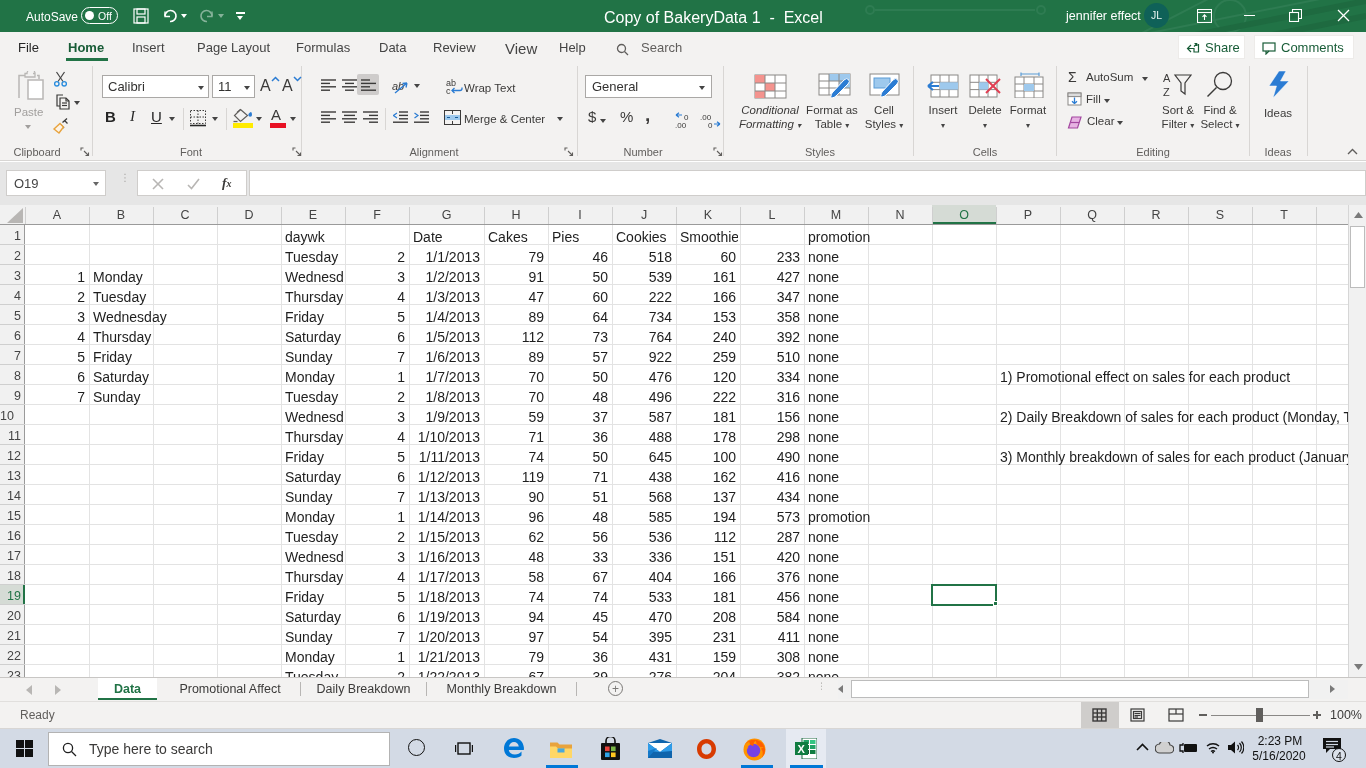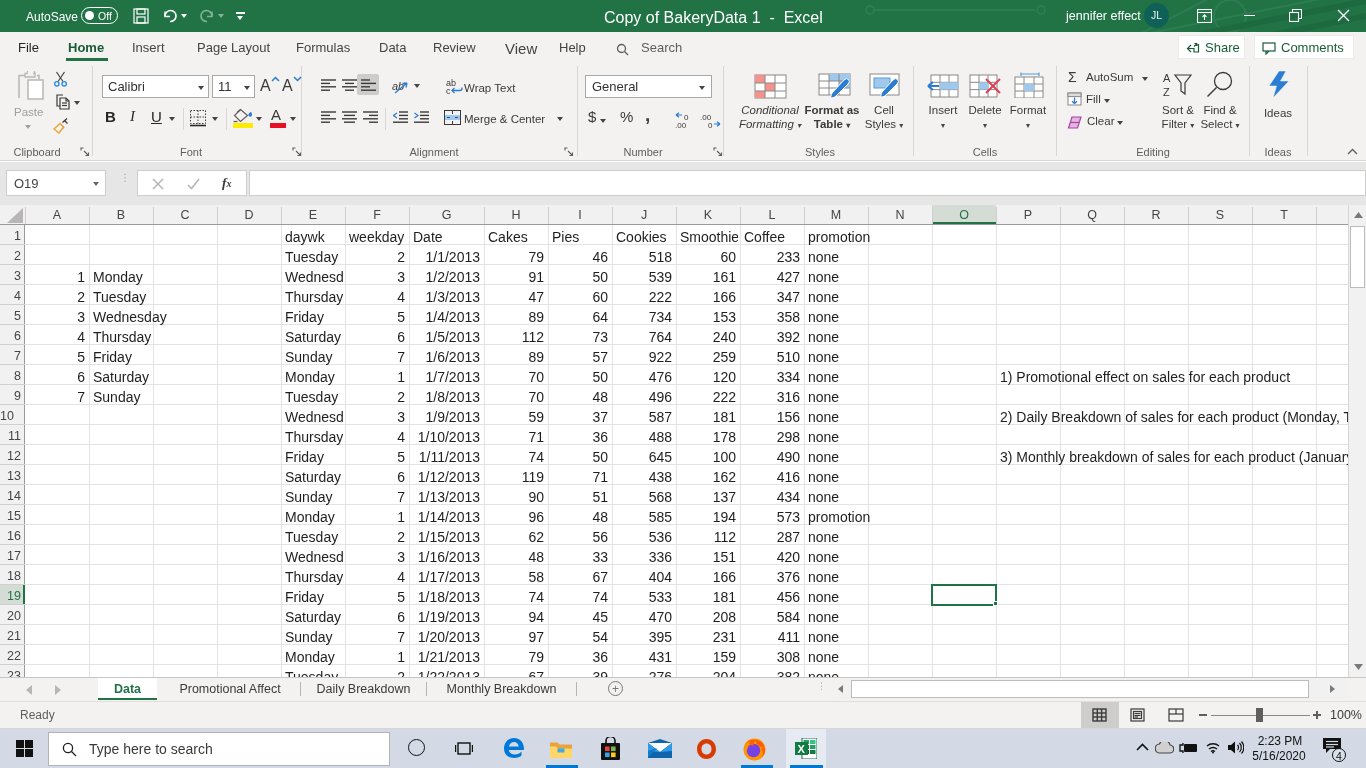--- a/index.html
+++ b/index.html
@@ -334,21 +334,21 @@
 <rect x="11" y="1" width="21" height="7" fill="#9ec9ed"></rect>
       <rect x="21" y="8" width="11" height="7" fill="#9ec9ed"></rect>
 <g stroke="#8a8886" fill="none">
         <line x1="11" y1="1" x2="11" y2="22"></line>
         <line x1="21" y1="1" x2="21" y2="22"></line>
         <line x1="1" y1="8" x2="32" y2="8"></line>
         <line x1="1" y1="15" x2="32" y2="15"></line>
       </g>
 <path d="M14 20 L26 7 q2.5 -2.5 4.5 -0.5 q2 2 -0.5 4.5 L18 23 q-1.5 1.5 -4 2 q-1.5 0.3 -1.2 -1.2 q0.5 -2.5 1.2 -3.8" fill="#2b7cd3" stroke="#fff" stroke-width="1"></path>
 </svg>
-<div class="blab" style="left:782px;top:41px;width:100px;font-weight:bold;">Format as<br>Table&nbsp;<span style="font-size:8px;color:#444;">▾</span></div>
+<div class="blab" style="left:782px;top:41px;width:100px;">Format as<br>Table&nbsp;<span style="font-size:8px;color:#444;">▾</span></div>
 <svg class="abs" style="left:869px;top:11px" width="31" height="26" viewBox="0 0 31 26">
 <rect x="1" y="1" width="29" height="21" fill="#fff" stroke="#8a8886"></rect>
 <rect x="5" y="5" width="16" height="10" fill="#9ec9ed" stroke="#5b9bd5"></rect>
 <path d="M13 19 L24 7 q2.5 -2.5 4.5 -0.5 q2 2 -0.5 4.5 L17 22 q-1.5 1.5 -4 2 q-1.5 0.3 -1.2 -1.2 q0.5 -2.5 1.2 -3.8" fill="#2b7cd3" stroke="#fff" stroke-width="1"></path>
 </svg>
 <div class="blab" style="left:834px;top:41px;width:100px;">Cell<br>Styles&nbsp;<span style="font-size:8px;color:#444;">▾</span></div>
 <svg class="abs" style="left:927px;top:12px" width="32" height="24" viewBox="0 0 32 24">
 <rect x="4" y="1" width="27" height="22" fill="#fff" stroke="#8a8886"></rect>
 <g stroke="#8a8886" fill="none">
         <line x1="13" y1="1" x2="13" y2="23"></line>
@@ -577,27 +577,25 @@
 <div class="hline" style="left:25px;top:319px;width:1323px;"></div>
 <div class="hline" style="left:25px;top:339px;width:1323px;"></div>
 <div class="hline" style="left:25px;top:359px;width:1323px;"></div>
 <div class="hline" style="left:25px;top:379px;width:1323px;"></div>
 <div class="hline" style="left:25px;top:399px;width:1323px;"></div>
 <div class="hline" style="left:25px;top:419px;width:1323px;"></div>
 <div class="hline" style="left:25px;top:439px;width:1323px;"></div>
 <div class="hline" style="left:25px;top:459px;width:1323px;"></div>
 
 <div class="ct" style="left:285px;top:22px;width:400px;">daywk</div>
-<div class="ct" style="left:349px;top:22px;width:400px;">weekday</div>
 <div class="ct" style="left:413px;top:22px;width:400px;">Date</div>
 <div class="ct" style="left:488px;top:22px;width:400px;">Cakes</div>
 <div class="ct" style="left:552px;top:22px;width:400px;">Pies</div>
 <div class="ct" style="left:616px;top:22px;width:400px;">Cookies</div>
 <div class="ct" style="left:680px;top:22px;width:58px;">Smoothies</div>
-<div class="ct" style="left:744px;top:22px;width:400px;">Coffee</div>
 <div class="ct" style="left:808px;top:22px;width:400px;">promotion</div>
 <div class="ct num" style="left:-5px;top:62px;width:90px;">1</div>
 <div class="ct" style="left:93px;top:62px;width:400px;">Monday</div>
 <div class="ct num" style="left:-5px;top:82px;width:90px;">2</div>
 <div class="ct" style="left:93px;top:82px;width:400px;">Tuesday</div>
 <div class="ct num" style="left:-5px;top:102px;width:90px;">3</div>
 <div class="ct" style="left:93px;top:102px;width:400px;">Wednesday</div>
 <div class="ct num" style="left:-5px;top:122px;width:90px;">4</div>
 <div class="ct" style="left:93px;top:122px;width:400px;">Thursday</div>
 <div class="ct num" style="left:-5px;top:142px;width:90px;">5</div>

